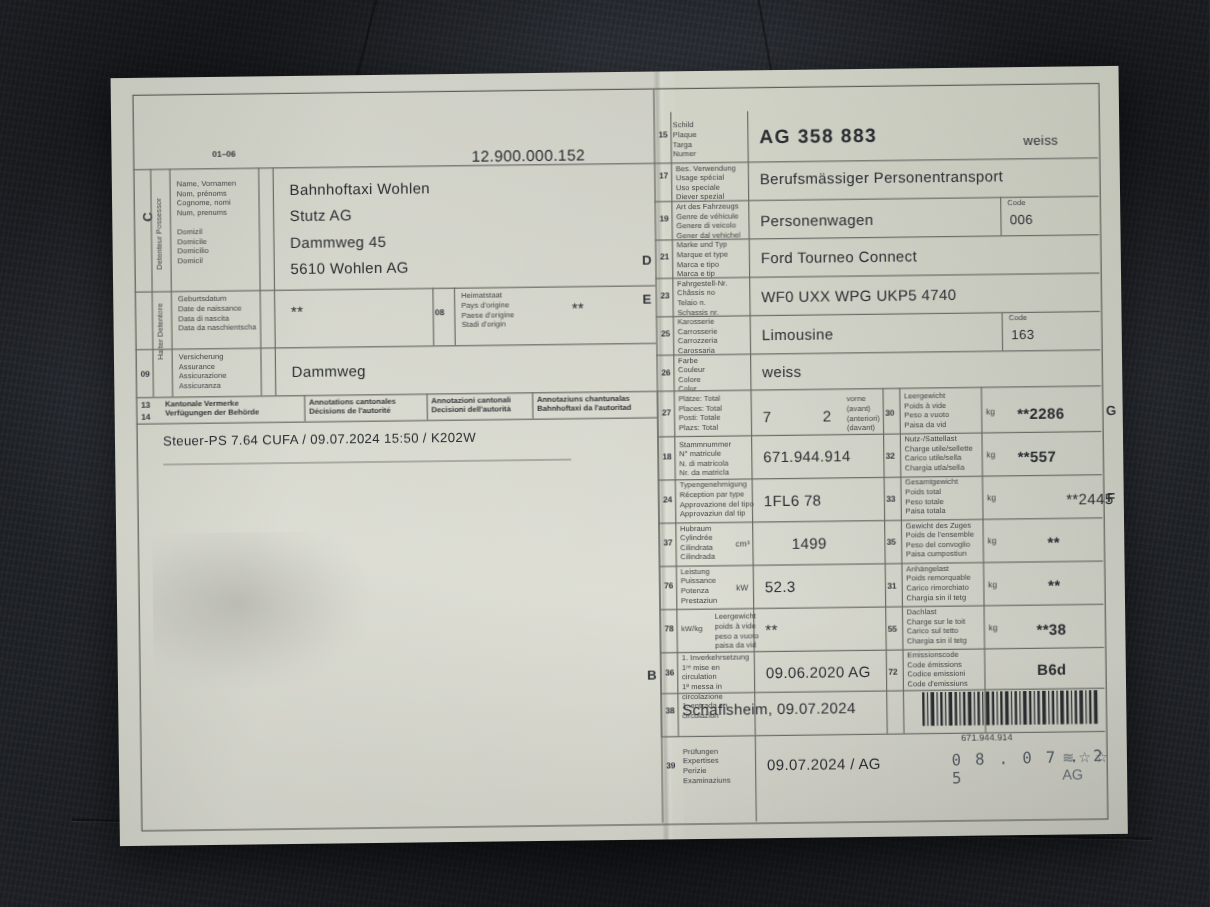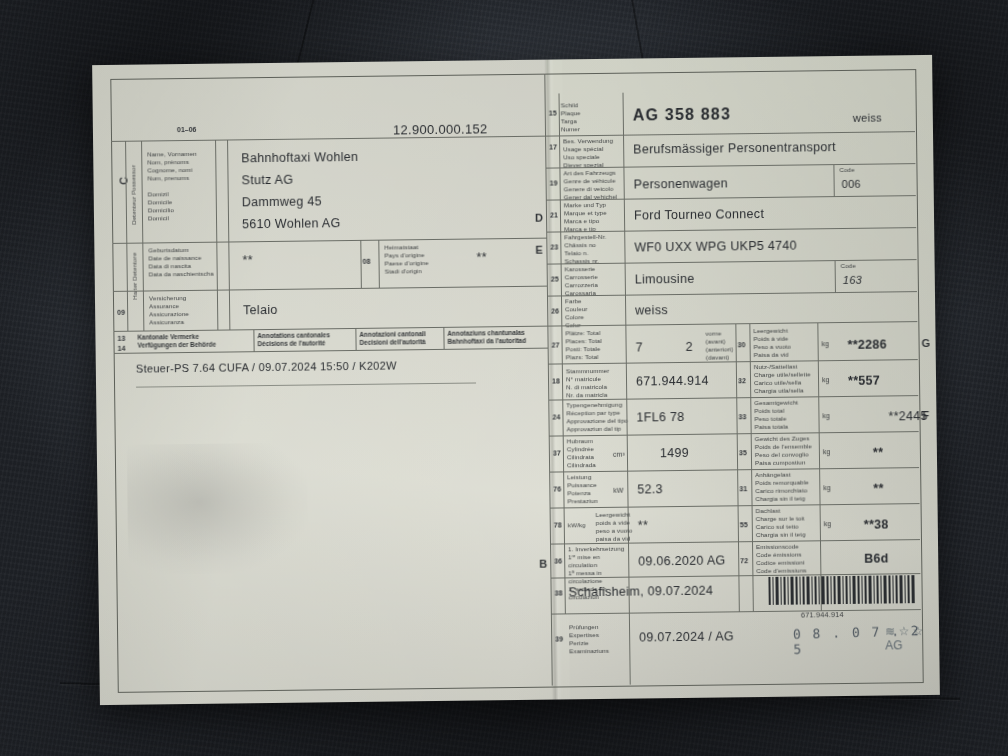--- a/index.html
+++ b/index.html
@@ -247,21 +247,21 @@
 Paese d'origine
 Stadi d'origin</div>
       <div class="cell val" style="left:382px;top:190px;">**</div>
 
       <div class="ln lnh" style="left:18px;top:226px;width:434px;"></div>
       <div class="cell num" style="left:22px;top:244px;">09</div>
       <div class="cell lbl" style="left:54px;top:230px;width:70px;">Versicherung
 Assurance
 Assicurazione
 Assicuranza</div>
-      <div class="cell val" style="left:148px;top:240px;">Telaio</div>
+      <div class="cell val" style="left:148px;top:240px;">Dammweg</div>
 
       <div class="ln lnh" style="left:18px;top:266px;width:434px;"></div>
       <div class="cell num" style="left:22px;top:270px;">13</div>
       <div class="cell num" style="left:22px;top:280px;">14</div>
       <div class="cell lbl-b" style="left:42px;top:269px;width:110px;">Kantonale Vermerke
 Verfügungen der Behörde</div>
       <div class="ln lnv" style="left:158px;top:266px;height:22px;"></div>
       <div class="cell lbl-b" style="left:162px;top:269px;width:96px;">Annotations cantonales
 Décisions de l'autorité</div>
       <div class="ln lnv" style="left:260px;top:266px;height:22px;"></div>
@@ -324,21 +324,21 @@
       <div class="ln lnh" style="left:452px;top:204px;width:370px;"></div>
 
       <div class="cell num" style="left:456px;top:216px;">25</div>
       <div class="cell lbl" style="left:470px;top:206px;width:58px;">Karosserie
 Carrosserie
 Carrozzeria
 Carossaria</div>
       <div class="cell val" style="left:540px;top:214px;">Limousine</div>
       <div class="ln lnv" style="left:740px;top:204px;height:32px;"></div>
       <div class="cell lbl" style="left:746px;top:206px;">Code</div>
-      <div class="cell val val-sm" style="left:748px;top:218px;font-style:italic;">163</div>
+      <div class="cell val val-sm" style="left:748px;top:218px;">163</div>
       <div class="ln lnh" style="left:452px;top:236px;width:370px;"></div>
 
       <div class="cell num" style="left:456px;top:248px;">26</div>
       <div class="cell lbl" style="left:470px;top:238px;width:58px;">Farbe
 Couleur
 Colore
 Colur</div>
       <div class="cell val" style="left:540px;top:245px;">weiss</div>
       <div class="ln lnh" style="left:452px;top:266px;width:370px;"></div>
 

